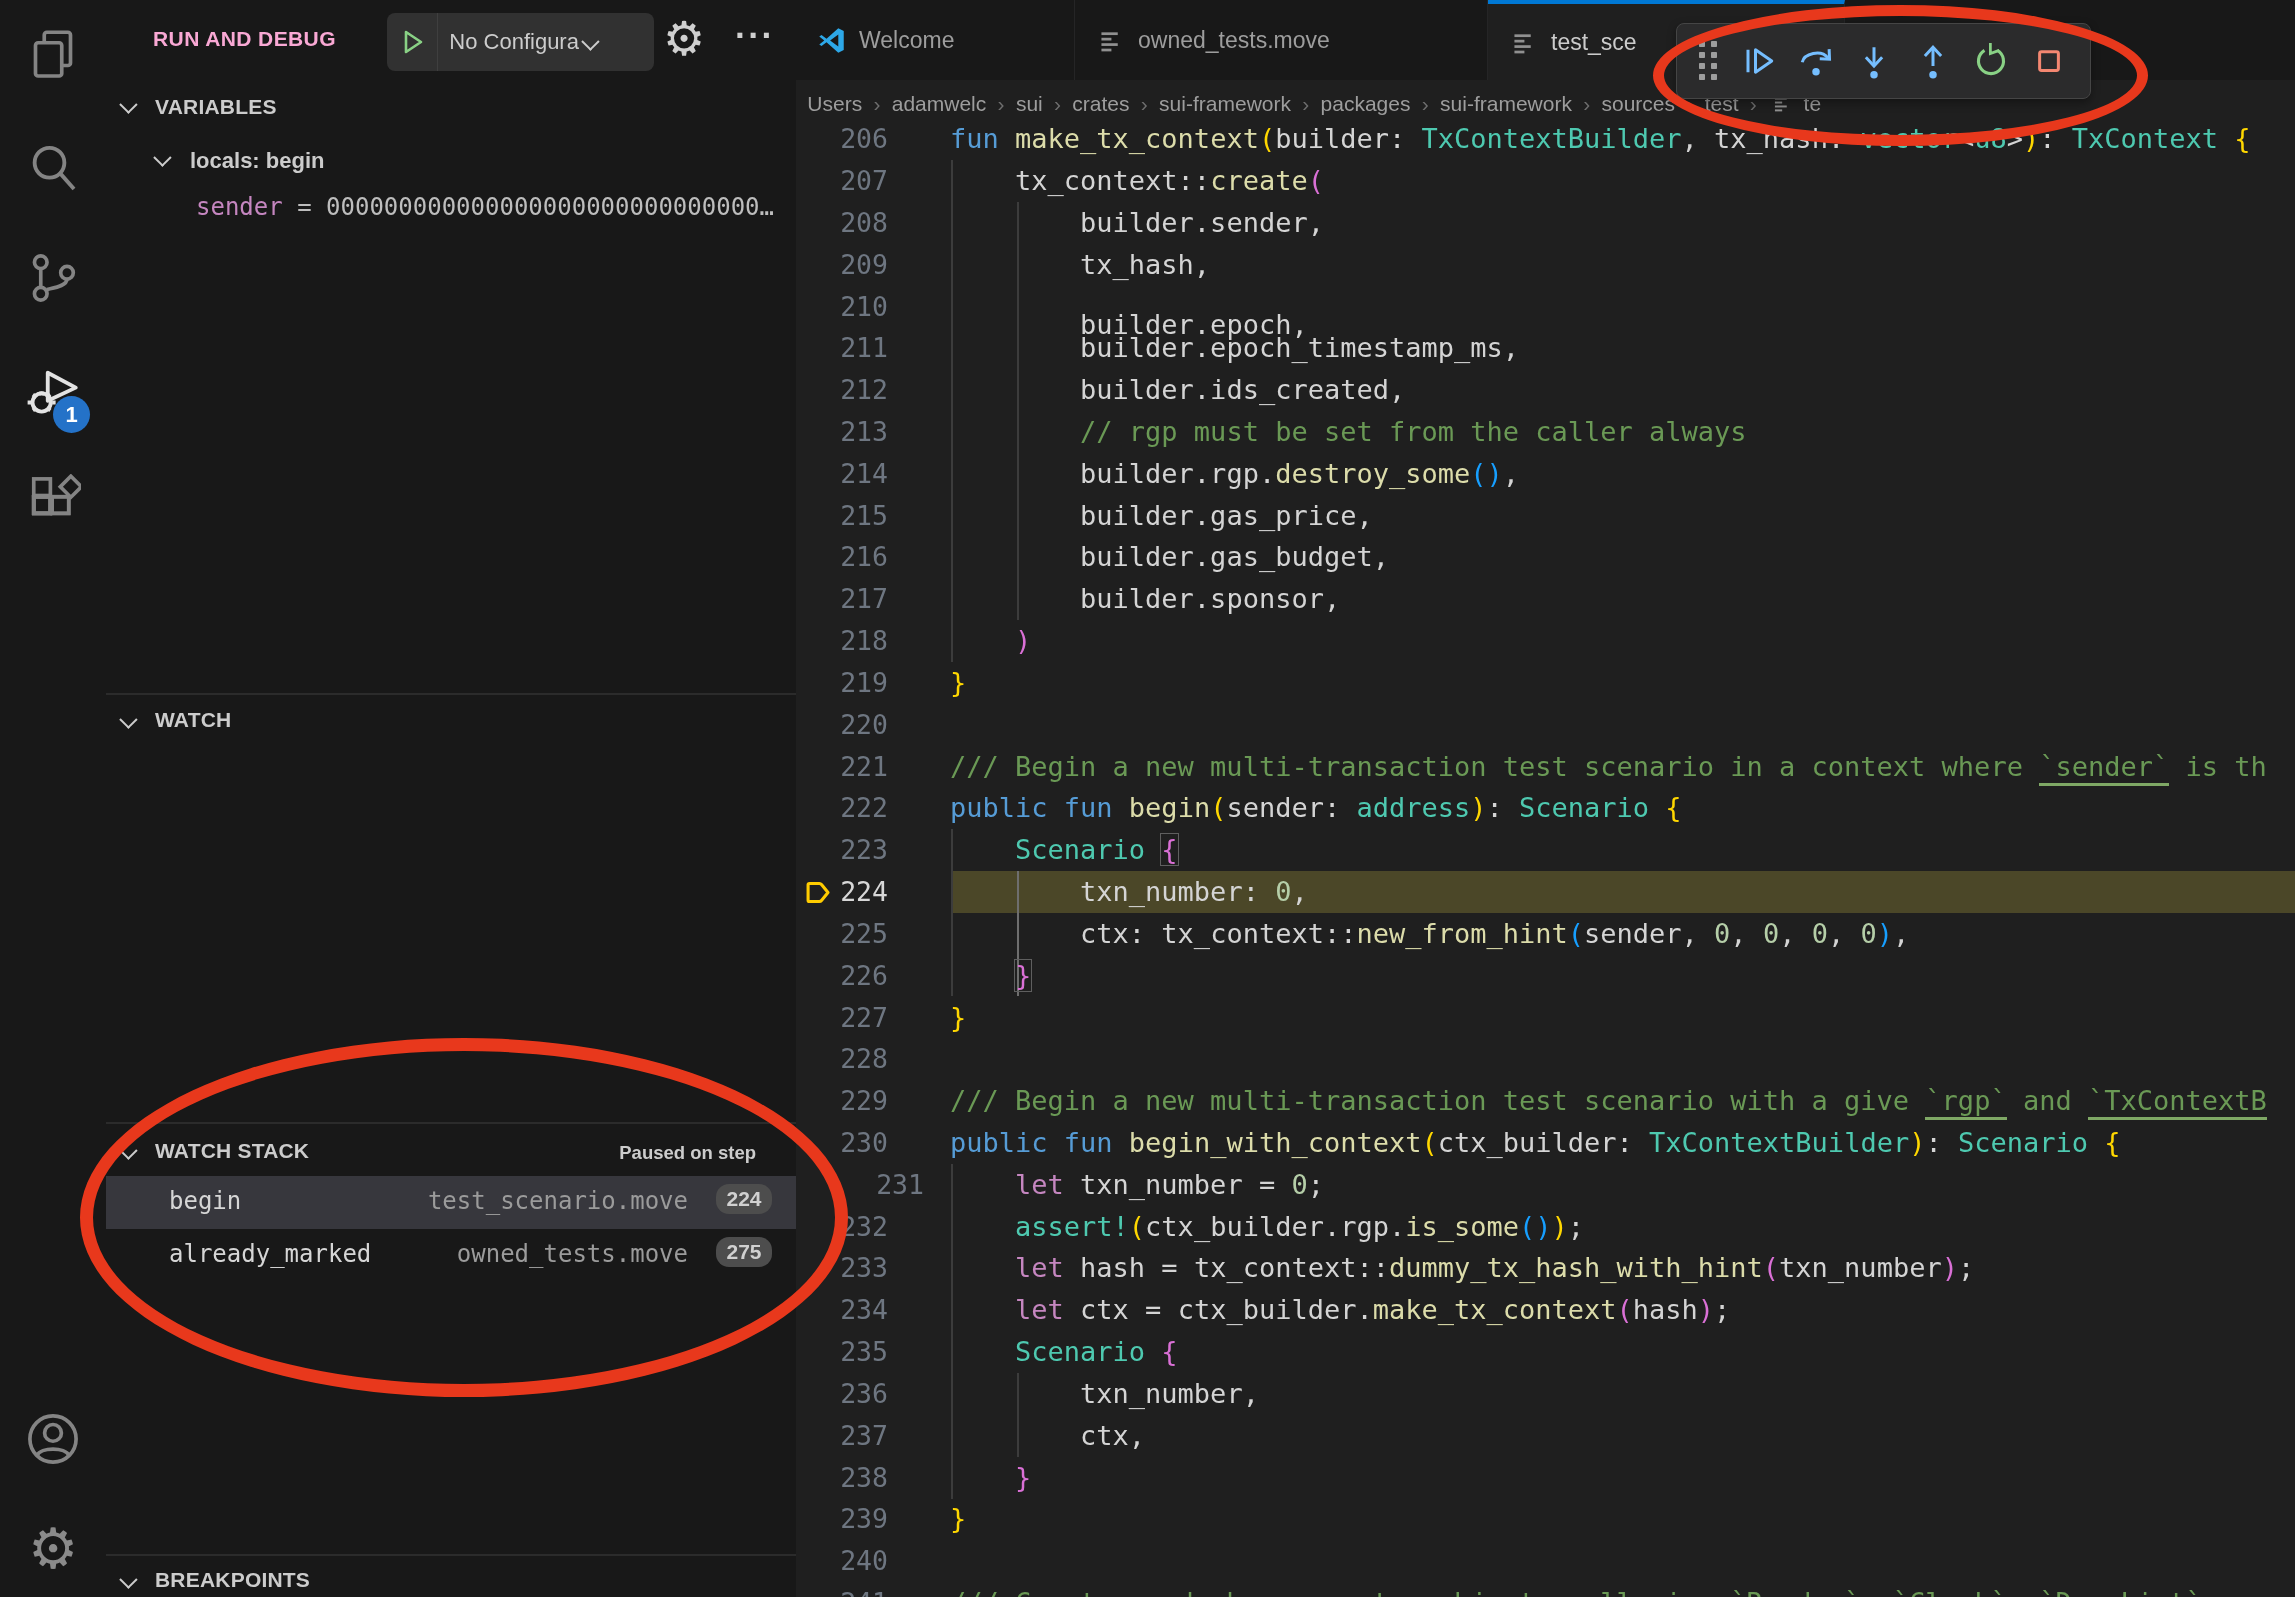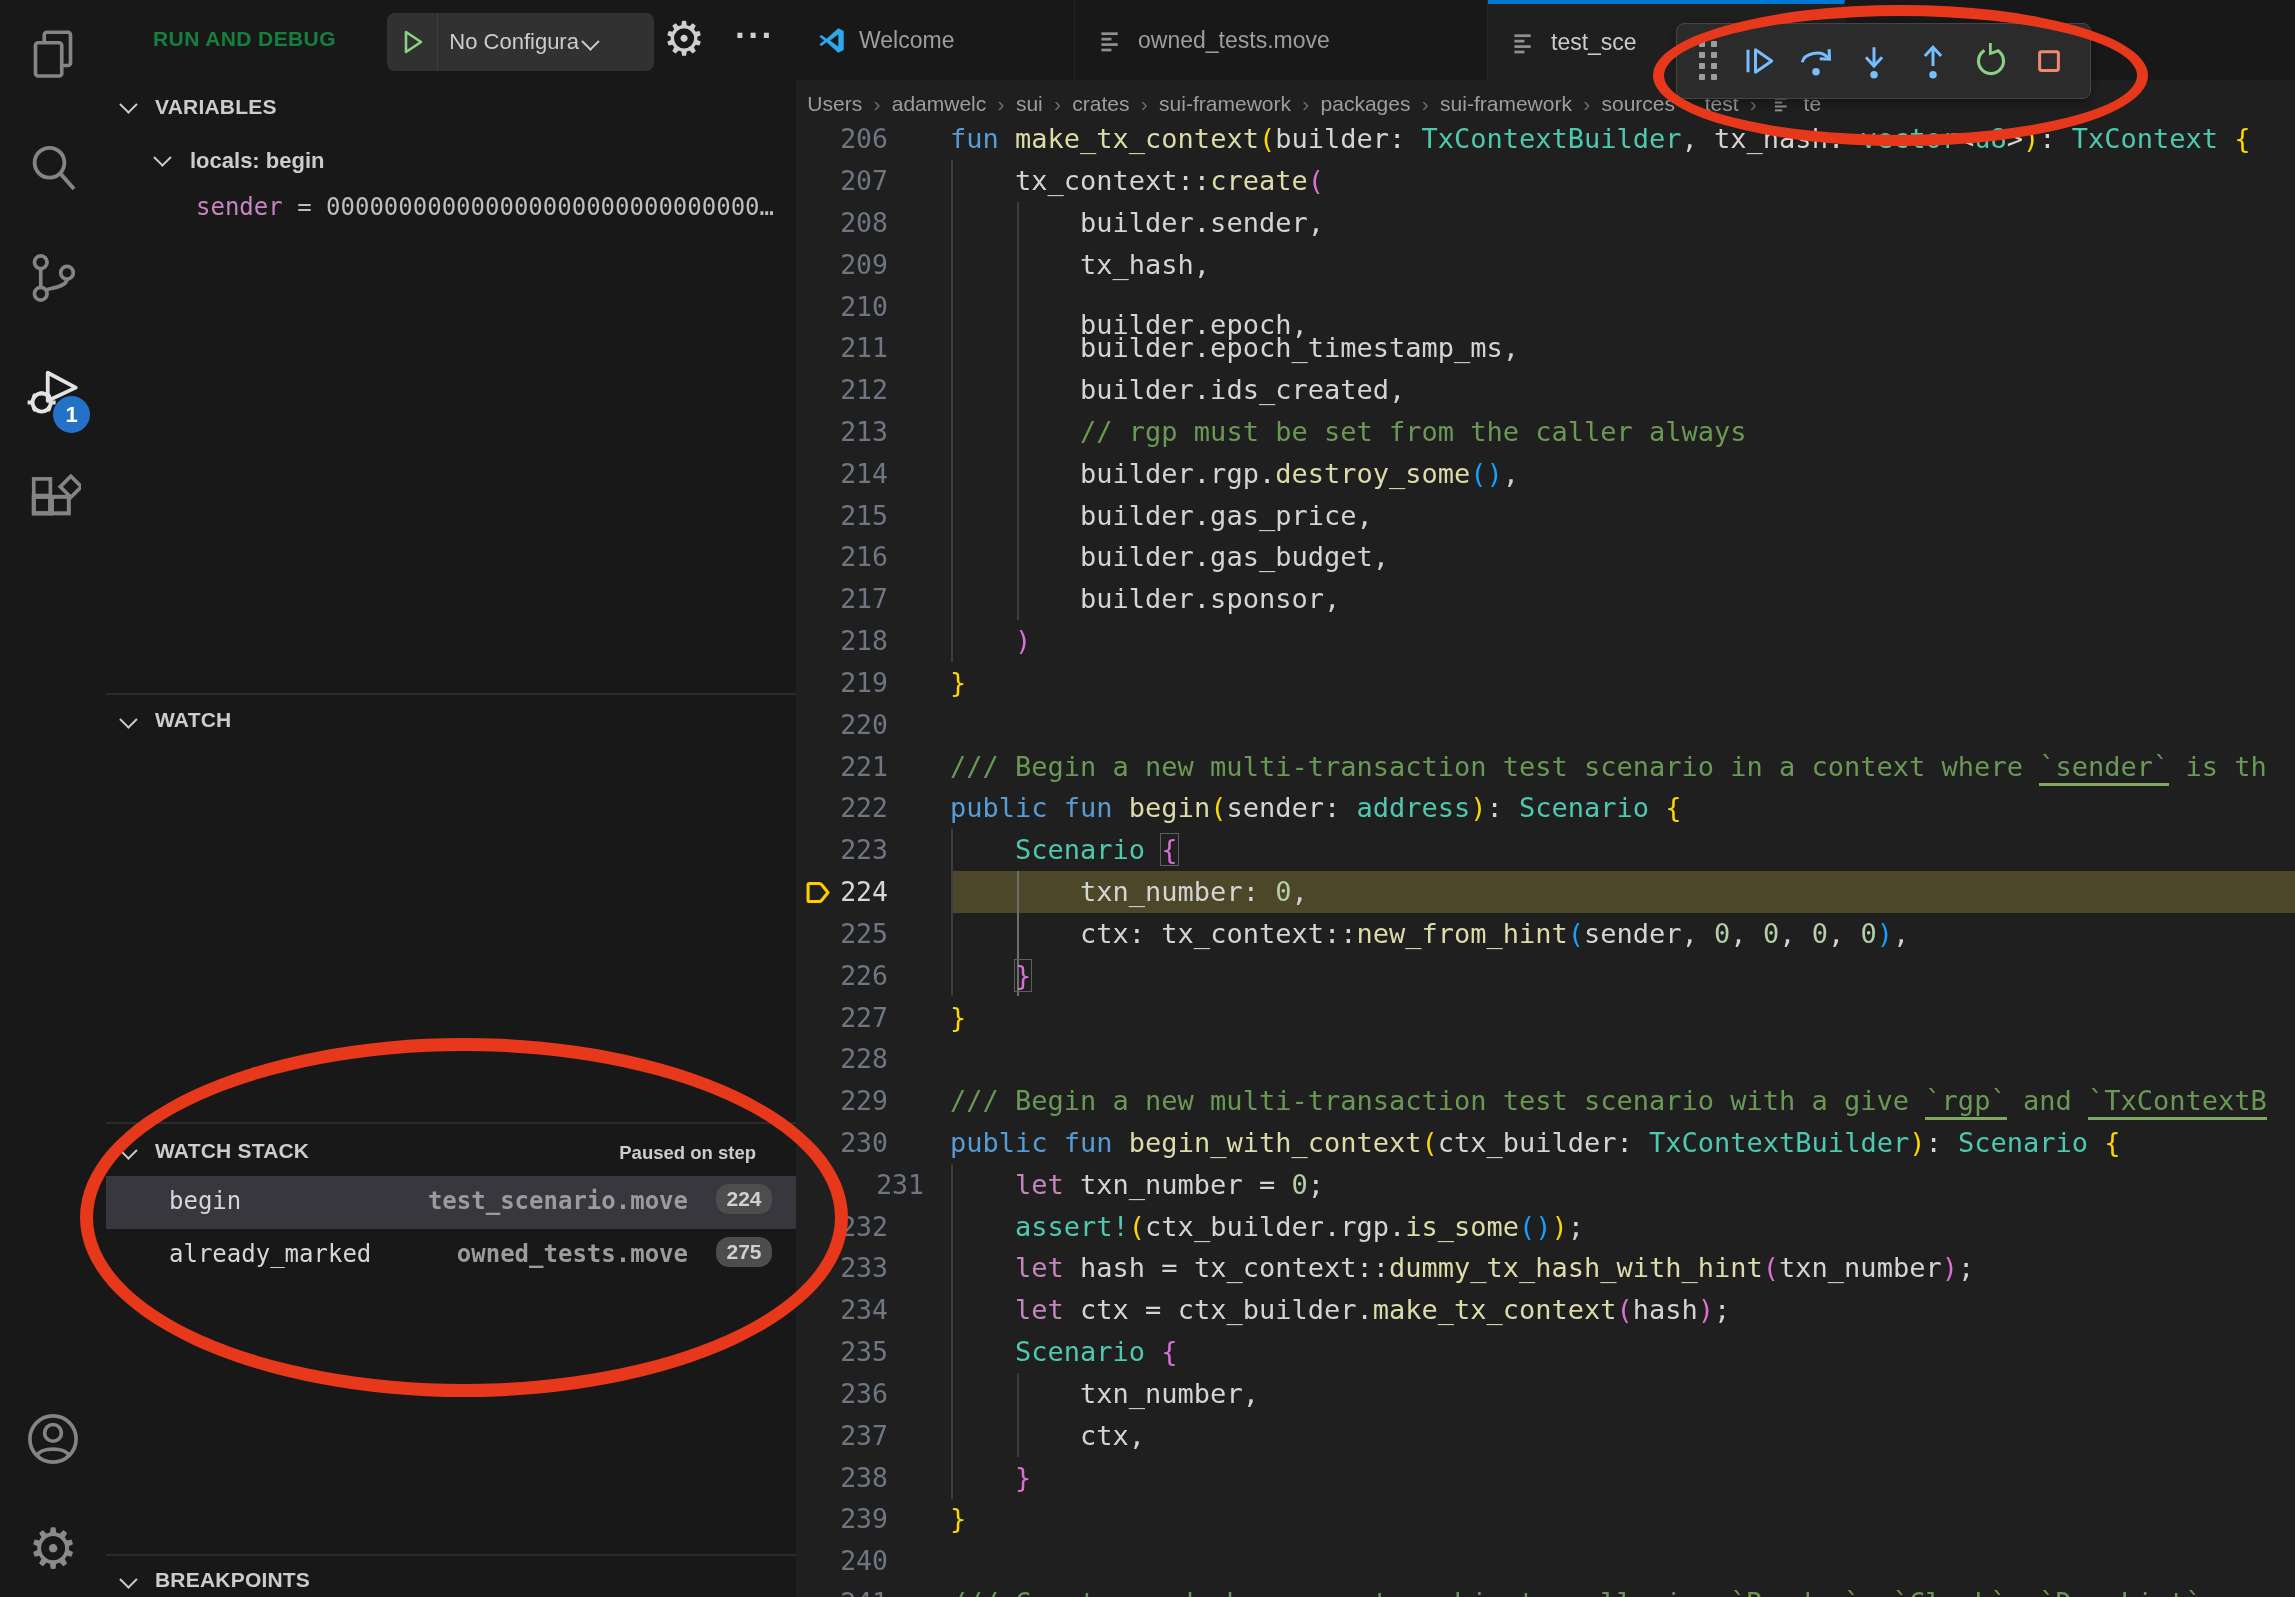--- a/index.html
+++ b/index.html
@@ -10,21 +10,21 @@
   
   #activitybar{left:0;top:0;width:106px;height:1597px;background:#181818;border-right:0.8px solid #2a2a2a;}
   .act-icon{position:absolute;left:0;width:106px;height:88px;display:flex;align-items:center;justify-content:center;}
   .act-icon svg{width:56px;height:56px;}
   .badge{position:absolute;left:53px;top:396px;width:37px;height:37px;background:#2472c8;border-radius:50%;
     color:#fff;font-size:22px;font-weight:bold;display:flex;align-items:center;justify-content:center;}
   .gear-glyph{font-size:56px;color:#8a8a8a;line-height:56px;}
 
   
   #sidebar{left:106px;top:0;width:690px;height:1597px;background:#181818;border-right:0.8px solid #2b2b2b;}
-  .sb-title{position:absolute;left:47px;top:26.5px;font-size:21px;font-weight:600;color:#15803d;letter-spacing:0.4px;}
+  .sb-title{position:absolute;left:47px;top:26.5px;font-size:21px;font-weight:600;color:#f9a8d4;letter-spacing:0.4px;}
   #cfg-btn{position:absolute;left:281px;top:13px;width:267px;height:58px;background:#313131;border-radius:8px;
     display:flex;align-items:center;overflow:hidden;}
   #cfg-btn .playwrap{width:50px;height:100%;display:flex;align-items:center;justify-content:center;border-right:0.8px solid #3f3f3f;}
   #cfg-btn .cfg-label{color:#cccccc;font-size:22px;margin-left:11.3px;white-space:nowrap;max-width:153px;overflow:hidden;}
   #cfg-btn .chev{margin-left:4.8px;}
   .chev{display:inline-block;width:11.3px;height:11.3px;border-left:2.4px solid #cccccc;border-bottom:2.4px solid #cccccc;
     transform:rotate(-45deg);}
   .hdr-gear{position:absolute;left:557px;top:11.3px;font-size:47px;color:#cfcfcf;}
   .hdr-dots{position:absolute;left:629px;top:14.5px;font-size:35px;color:#cfcfcf;font-weight:bold;letter-spacing:1.6px;}
   .section-divider{position:absolute;left:0;width:690px;height:1.6px;background:#2b2b2b;}
@@ -32,21 +32,21 @@
   .sect-label{position:absolute;font-size:21px;font-weight:700;color:#cccccc;letter-spacing:0.2px;}
   .scope-label{position:absolute;font-size:22px;font-weight:700;color:#cccccc;}
   .var-row{position:absolute;font-family:"DejaVu Sans Mono",monospace;font-size:24px;white-space:nowrap;}
   .var-name{color:#c586c0;}
   .var-eq{color:#bdbdbd;}
   .var-val{color:#bdbdbd;}
   .paused{position:absolute;right:40px;font-size:18.5px;font-weight:700;color:#cccccc;}
   .frame-row{position:absolute;left:0;width:690px;height:53px;}
   .frame-row.sel{background:#37373d;}
   .frame-fn{position:absolute;left:63px;top:11.3px;font-family:"DejaVu Sans Mono",monospace;font-size:24px;color:#d6d6d6;}
-  .frame-file{position:absolute;right:108px;top:11.3px;font-family:"DejaVu Sans Mono",monospace;font-size:24px;color:#9b9b9b;font-weight:bold;}
+  .frame-file{position:absolute;right:108px;top:11.3px;font-family:"DejaVu Sans Mono",monospace;font-size:24px;color:#9b9b9b;}
   .frame-badge{position:absolute;right:24px;top:8px;min-width:35px;padding:3.2px 10.5px;background:#4d4d4d;border-radius:13px;
     color:#d0d0d0;font-size:21px;font-weight:600;text-align:center;}
 
   
   #tabstrip{left:796px;top:0;width:1499px;height:80px;background:#181818;border-bottom:0.8px solid #252526;}
   .tab{position:absolute;top:0;height:80px;display:flex;align-items:center;border-right:0.8px solid #252526;
     background:#181818;box-sizing:border-box;overflow:hidden;}
   .tab.active{background:#1f1f1f;border-top:4px solid #0078d4;}
   .tab .tab-label{font-size:23px;color:#9d9d9d;margin-left:13px;white-space:nowrap;}
   .tab.active .tab-label{color:#cccccc;}

